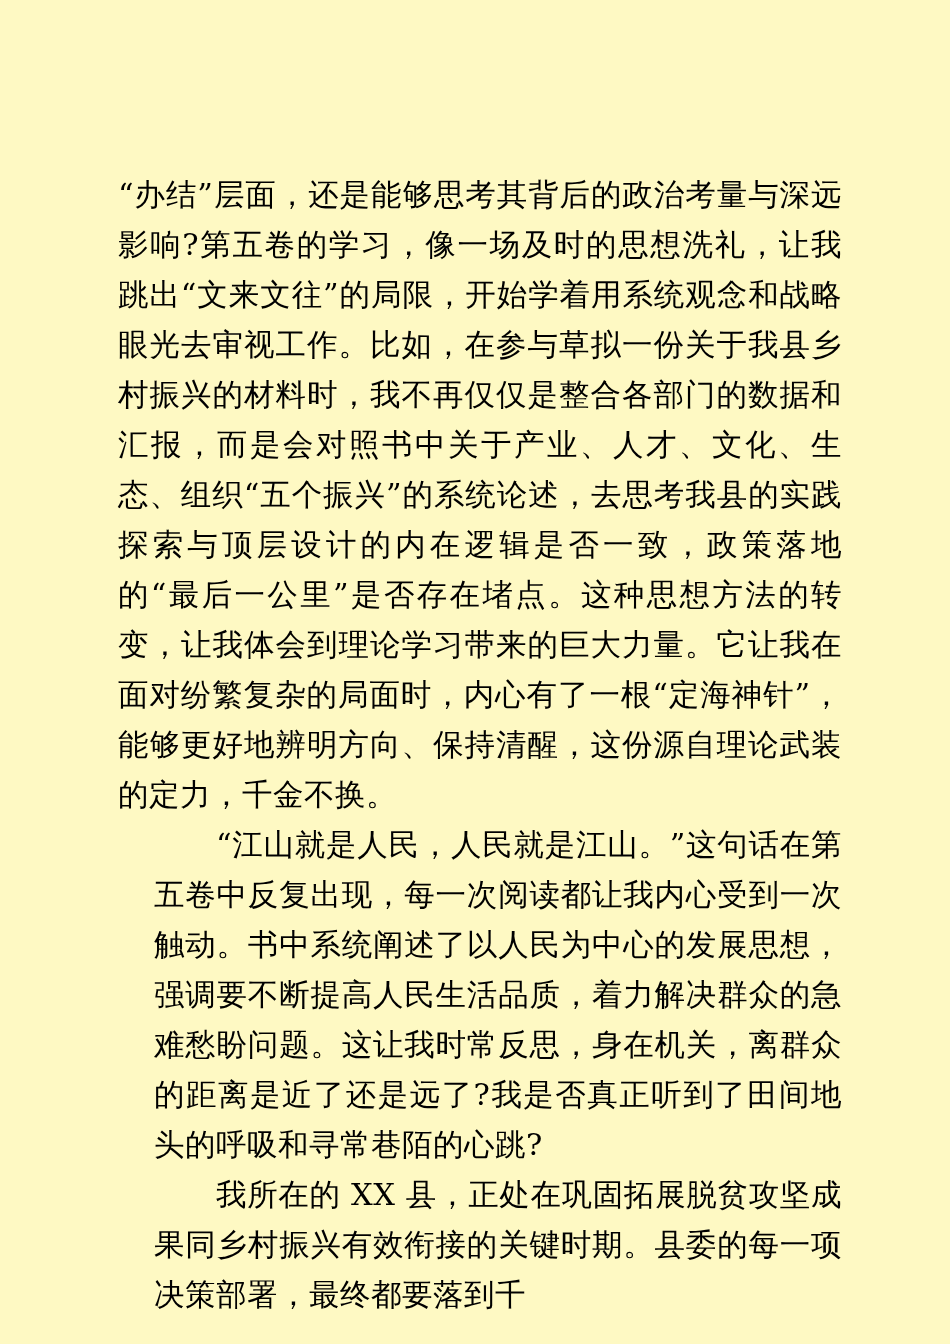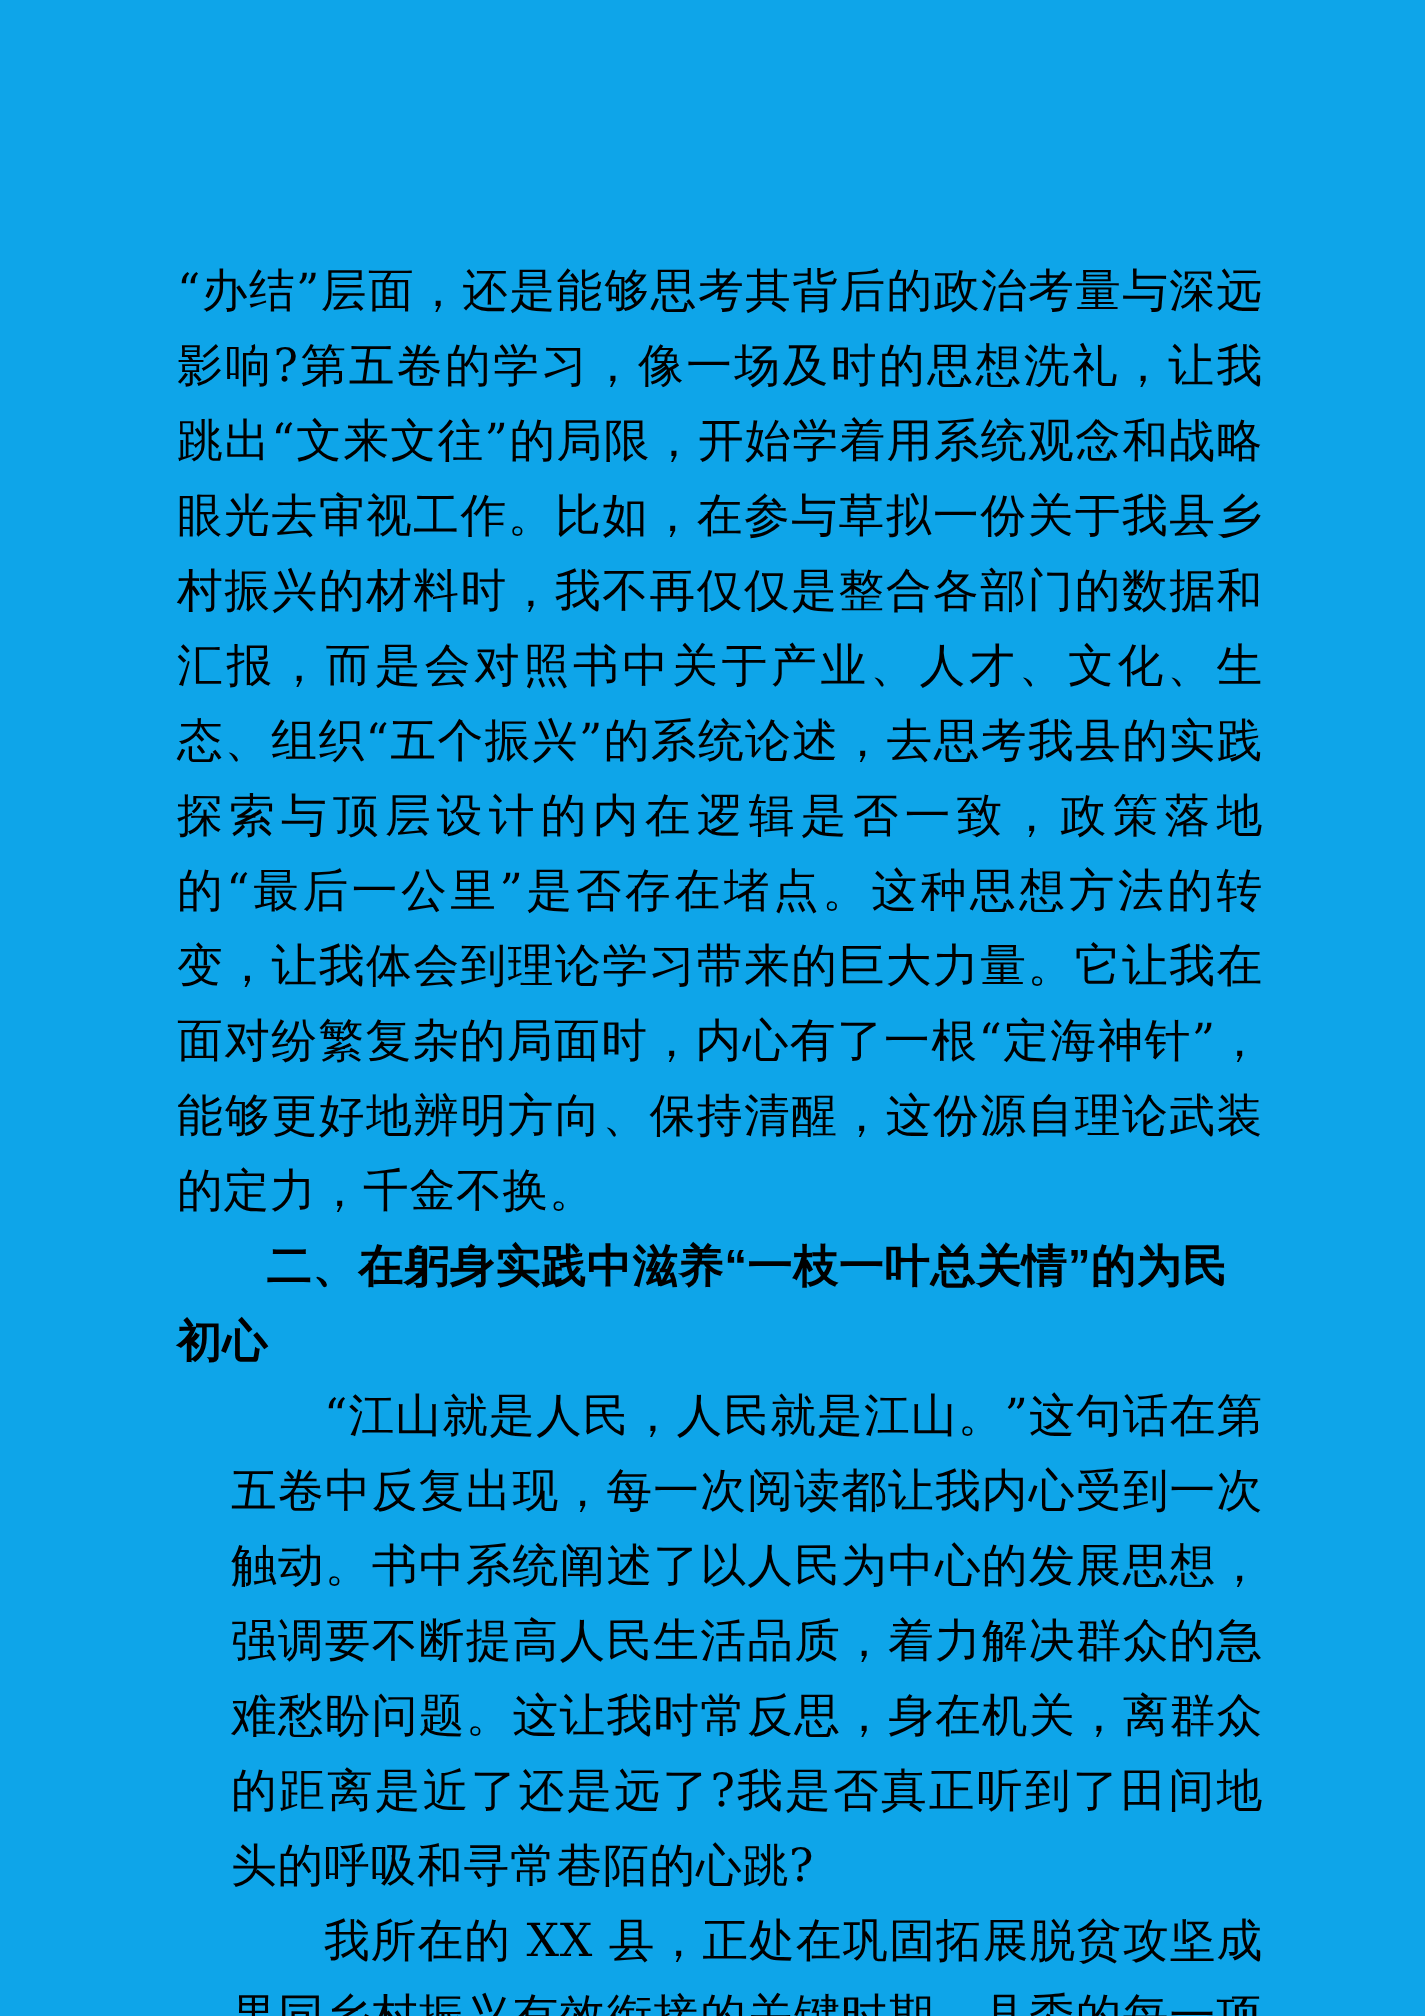--- a/index.html
+++ b/index.html
@@ -5,21 +5,21 @@
   html, body {
     margin: 0;
     padding: 0;
     background: #ffffff;
   }
 
   .page {
     position: relative;
     width: 950px;
     height: 1344px;
-    background: #0ea5e9;
+    background: #fef9c3;
     margin: 0 auto;
     overflow: hidden;
     box-sizing: border-box;
   }
 
   .text-column {
     position: absolute;
     left: 118px;
     top: 170px;
     width: 724px;
@@ -58,20 +58,19 @@
   }
 </style>
 </head>
 <body>
 
 <div class="page">
   <div class="text-column">
 
     <p class="para">“办结”层面，还是能够思考其背后的政治考量与深远影响?第五卷的学习，像一场及时的思想洗礼，让我跳出“文来文往”的局限，开始学着用系统观念和战略眼光去审视工作。比如，在参与草拟一份关于我县乡村振兴的材料时，我不再仅仅是整合各部门的数据和汇报，而是会对照书中关于产业、人才、文化、生态、组织“五个振兴”的系统论述，去思考我县的实践探索与顶层设计的内在逻辑是否一致，政策落地的“最后一公里”是否存在堵点。这种思想方法的转变，让我体会到理论学习带来的巨大力量。它让我在面对纷繁复杂的局面时，内心有了一根“定海神针”，能够更好地辨明方向、保持清醒，这份源自理论武装的定力，千金不换。</p>
 
-    <h2 class="heading">二、在躬身实践中滋养“一枝一叶总关情”的为民初心</h2>
 
     <p class="para indent">“江山就是人民，人民就是江山。”这句话在第五卷中反复出现，每一次阅读都让我内心受到一次触动。书中系统阐述了以人民为中心的发展思想，强调要不断提高人民生活品质，着力解决群众的急难愁盼问题。这让我时常反思，身在机关，离群众的距离是近了还是远了?我是否真正听到了田间地头的呼吸和寻常巷陌的心跳?</p>
 
     <p class="para indent">我所在的 XX 县，正处在巩固拓展脱贫攻坚成果同乡村振兴有效衔接的关键时期。县委的每一项决策部署，最终都要落到千</p>
 
   </div>
 </div>
 
 </body></html>

